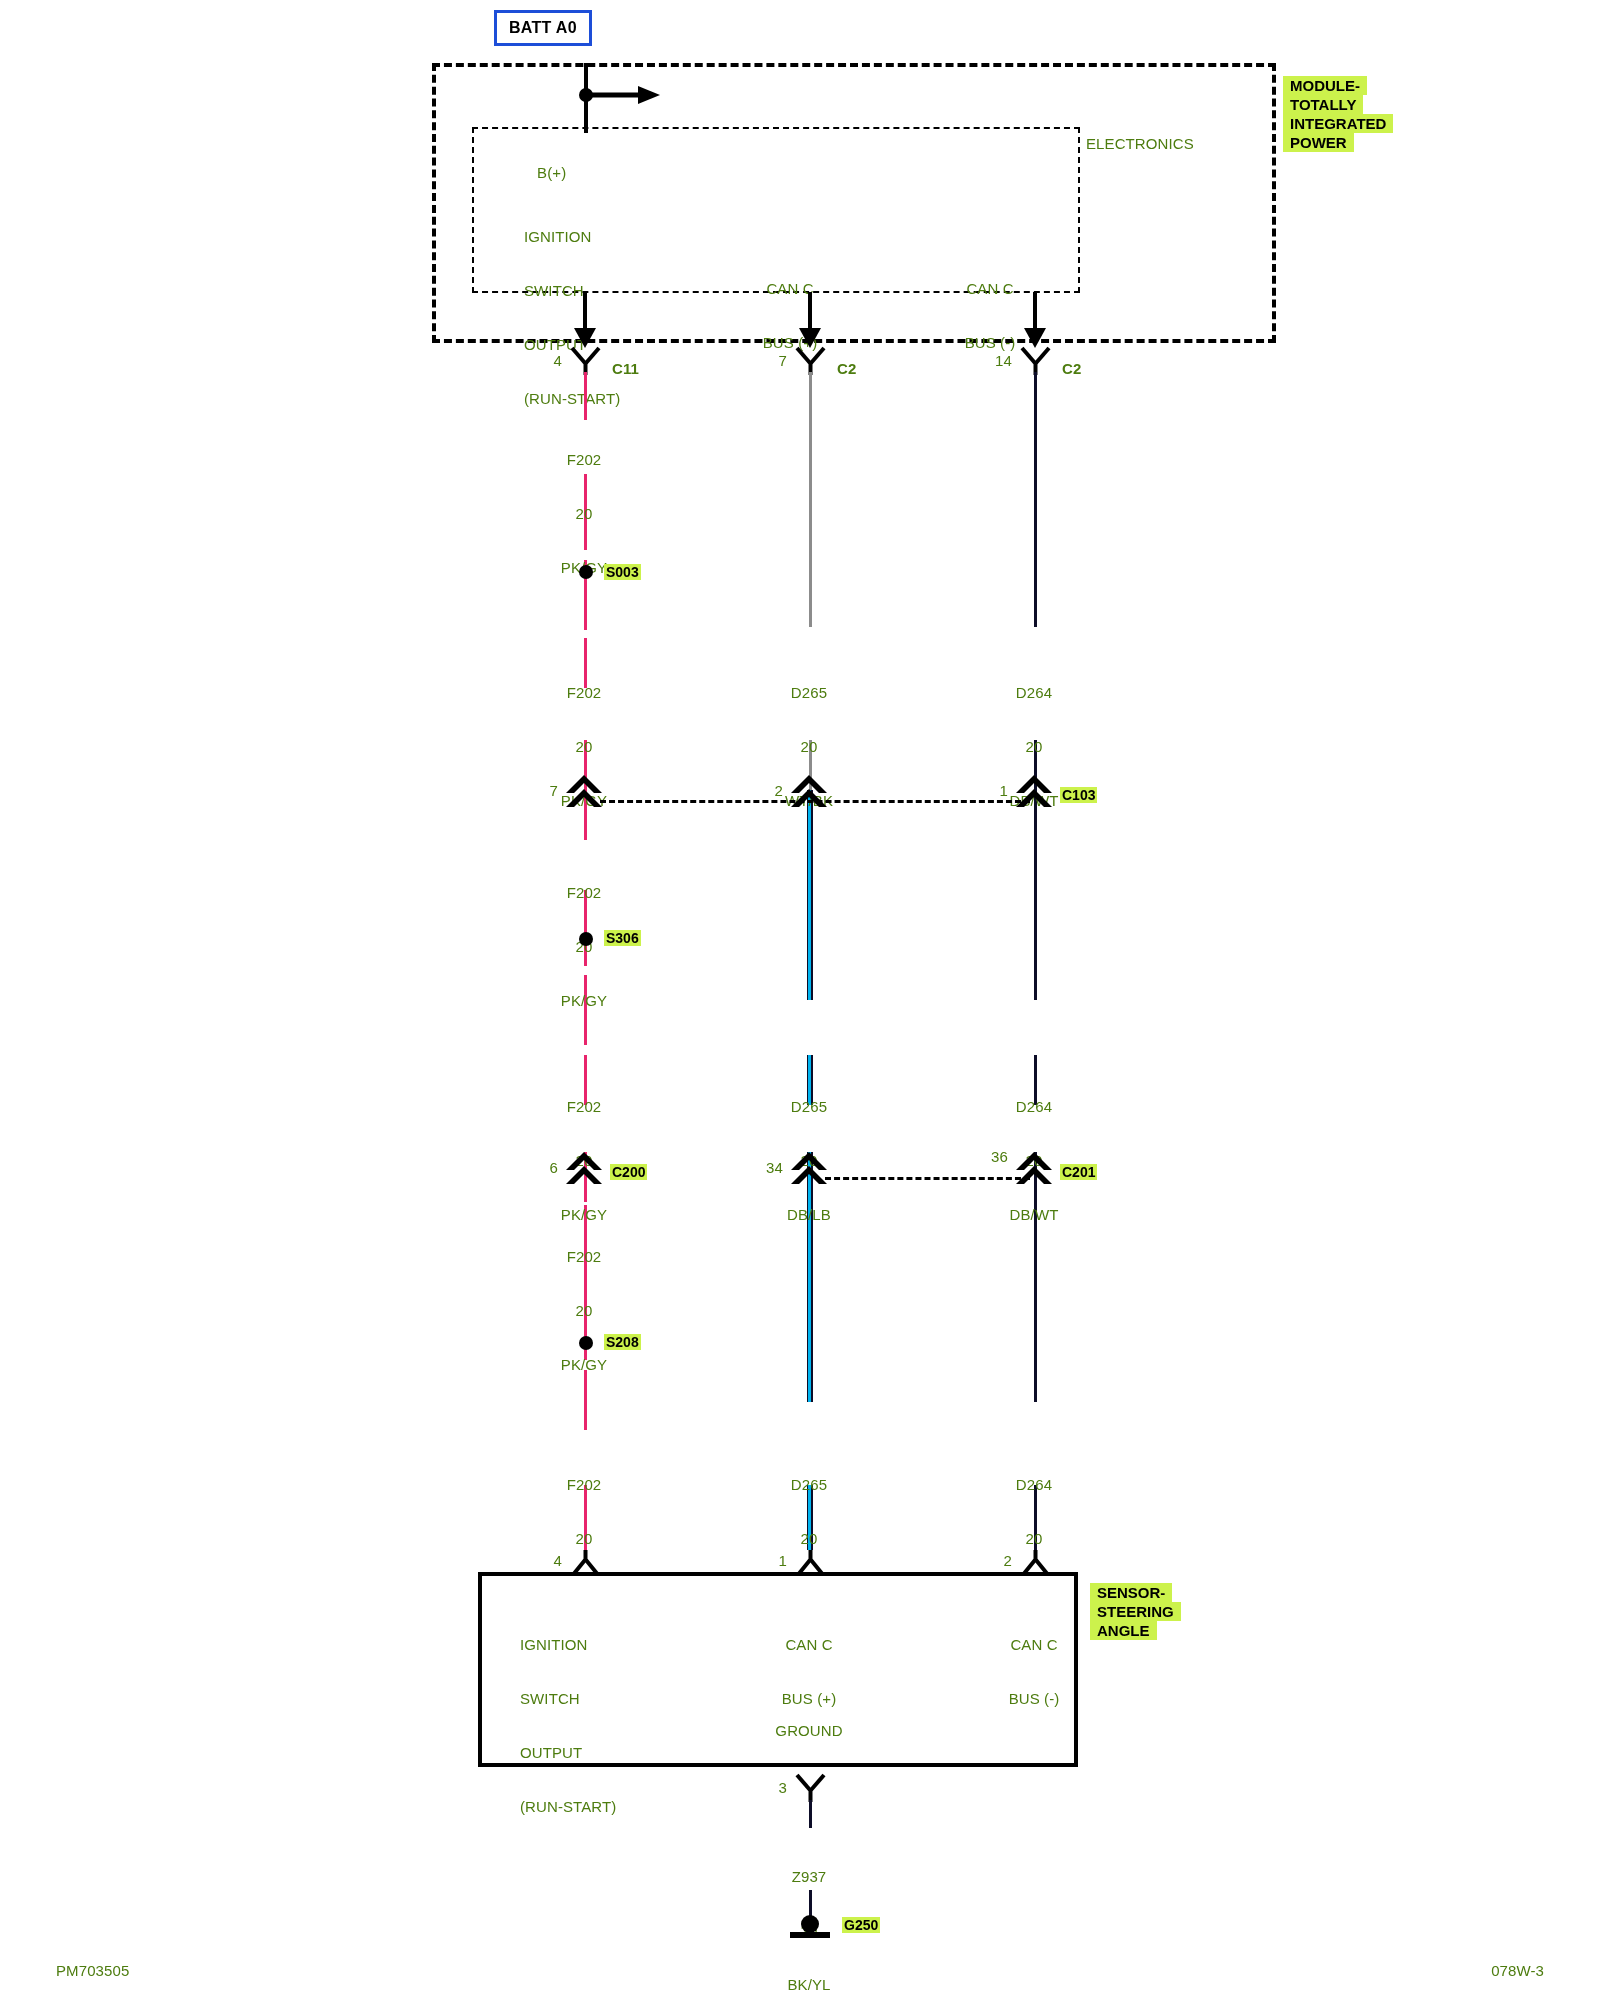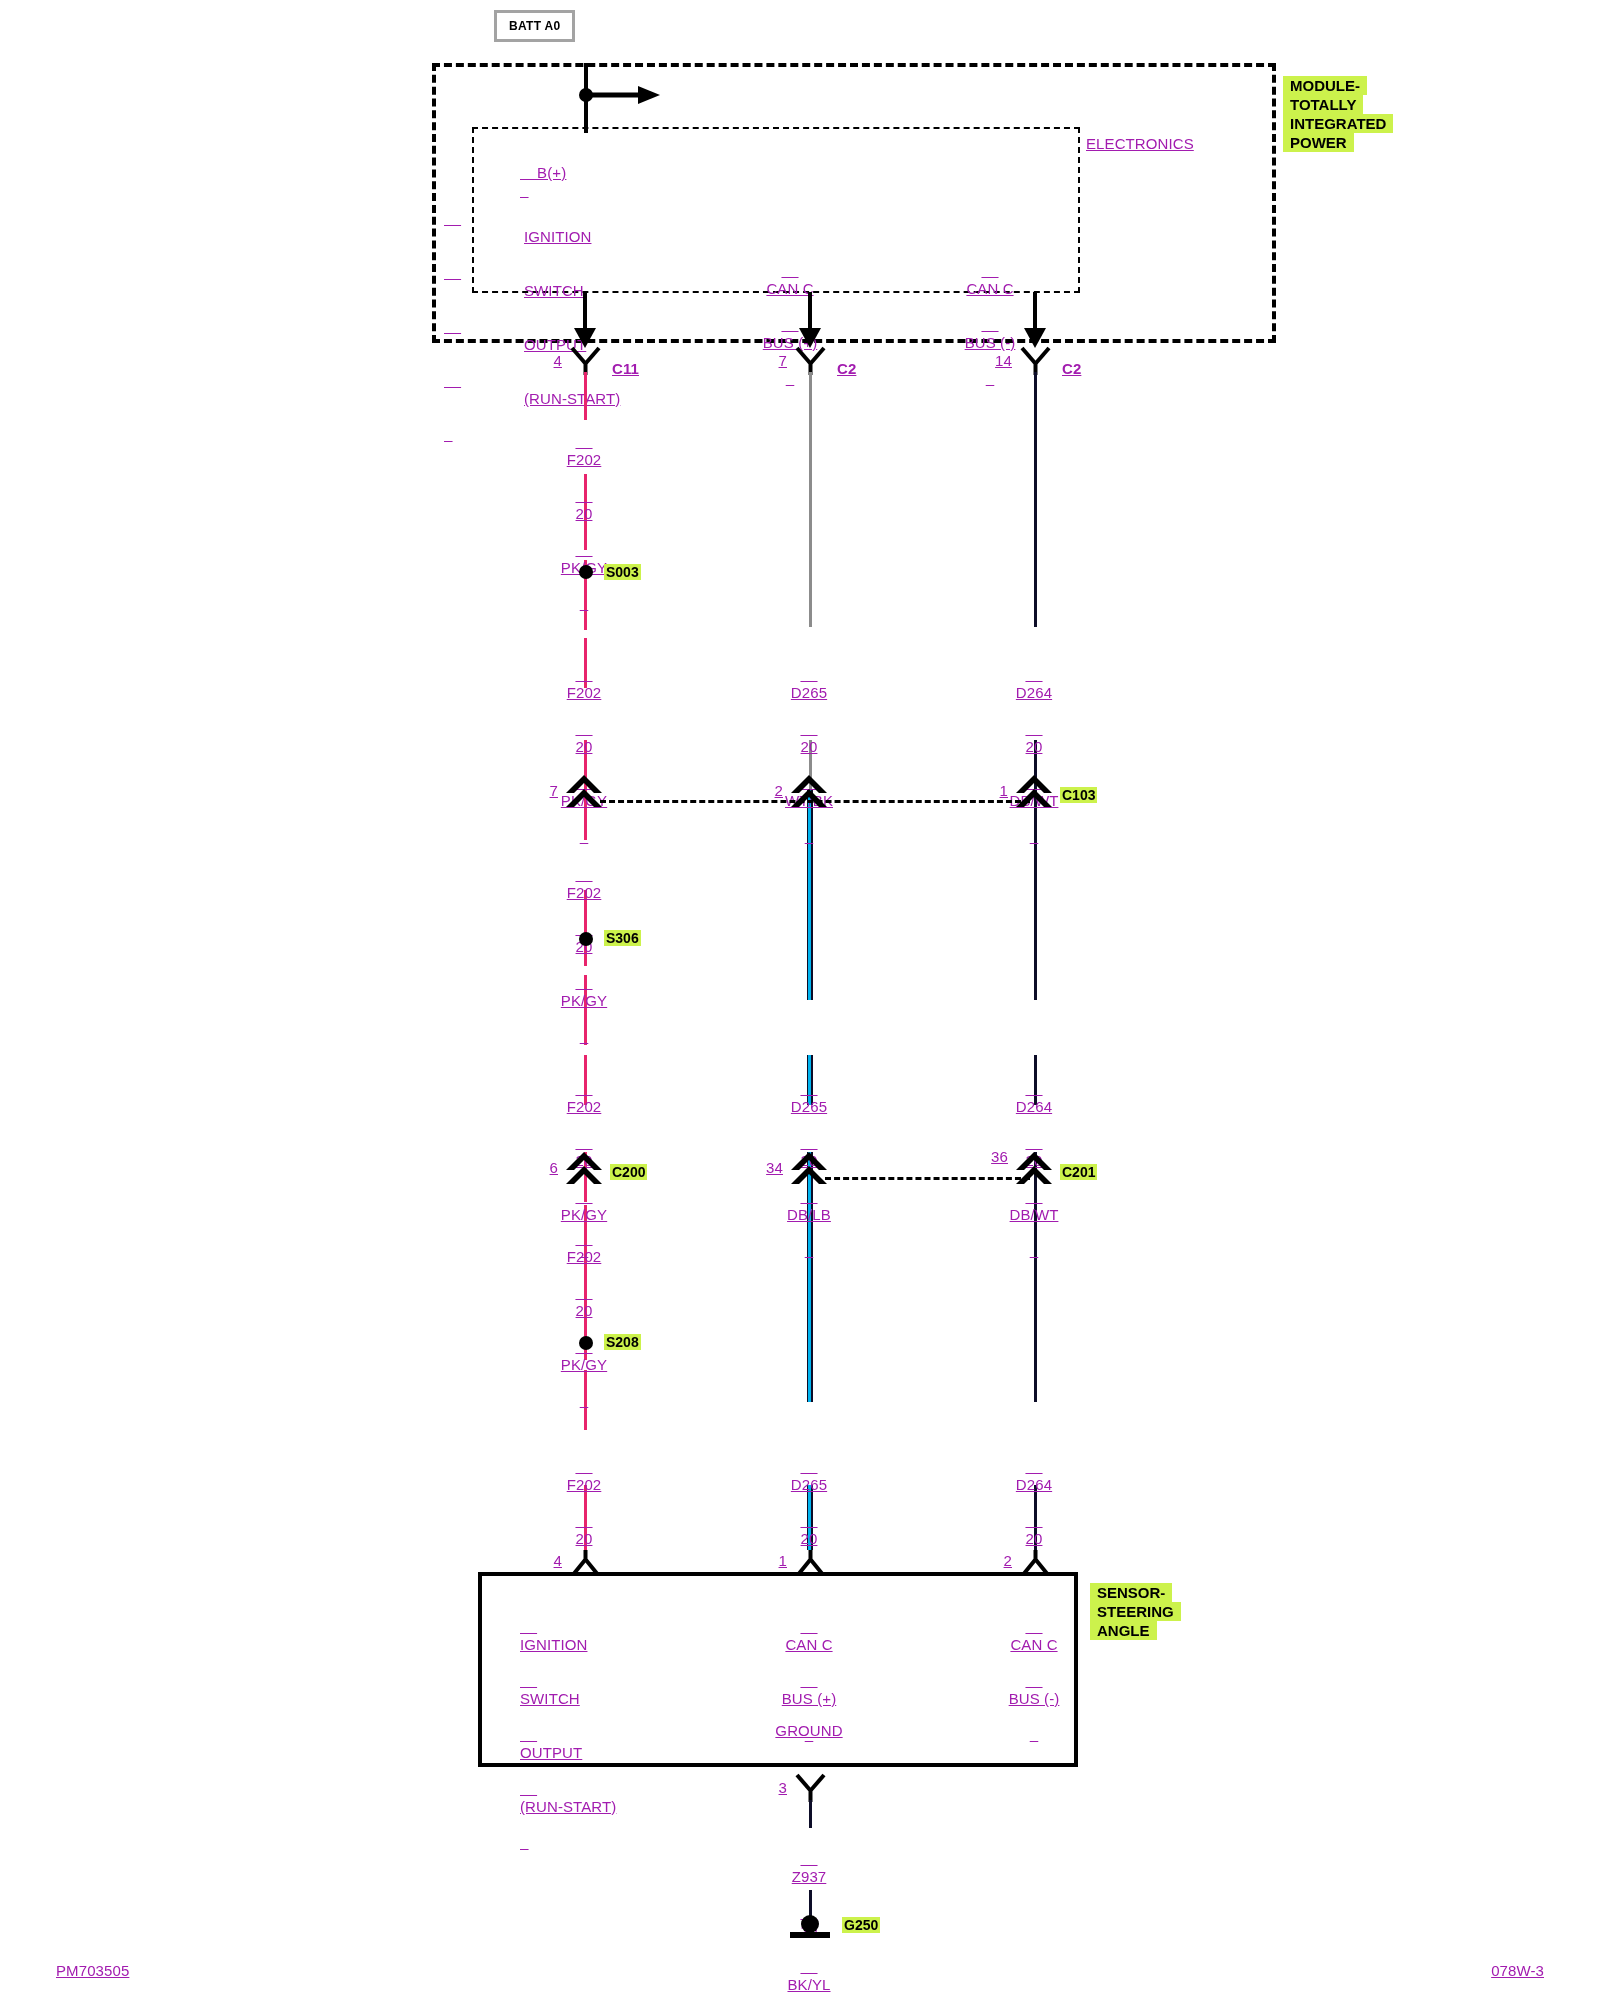--- a/index.html
+++ b/index.html
@@ -16,35 +16,34 @@
   }
   #sheet { position: absolute; inset: 0; }
 
   
   .abs { position: absolute; }
 
   .txt {
     font-size: 15px;
     line-height: 18px;
     white-space: pre;
-    color: #a21caf;
+    color: #4d7c0f;
     letter-spacing: .1px;
-    text-decoration: underline;
   }
   .txt-c { text-align: center; }
   .txt-r { text-align: right; }
   .bold { font-weight: bold; margin-top: 8px; }
 
   
   .batt-box {
-    border: 3px solid #a3a3a3;
+    border: 3px solid #1d4ed8;
     background: #ffffff;
     padding: 6px 12px;
     font-weight: bold;
-    font-size: 12px;
+    font-size: 16px;
     letter-spacing: .3px;
   }
 
   
   .dash-outer {
     border: 4px dashed #000;
     background: transparent;
   }
   .dash-inner {
     border: 2px dashed #000;

